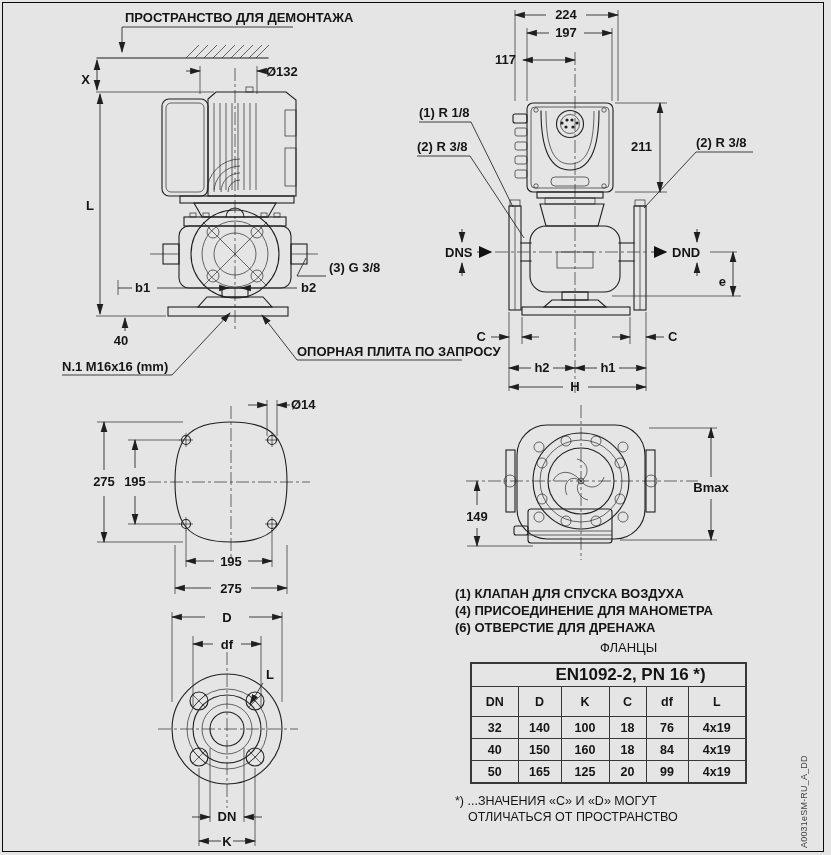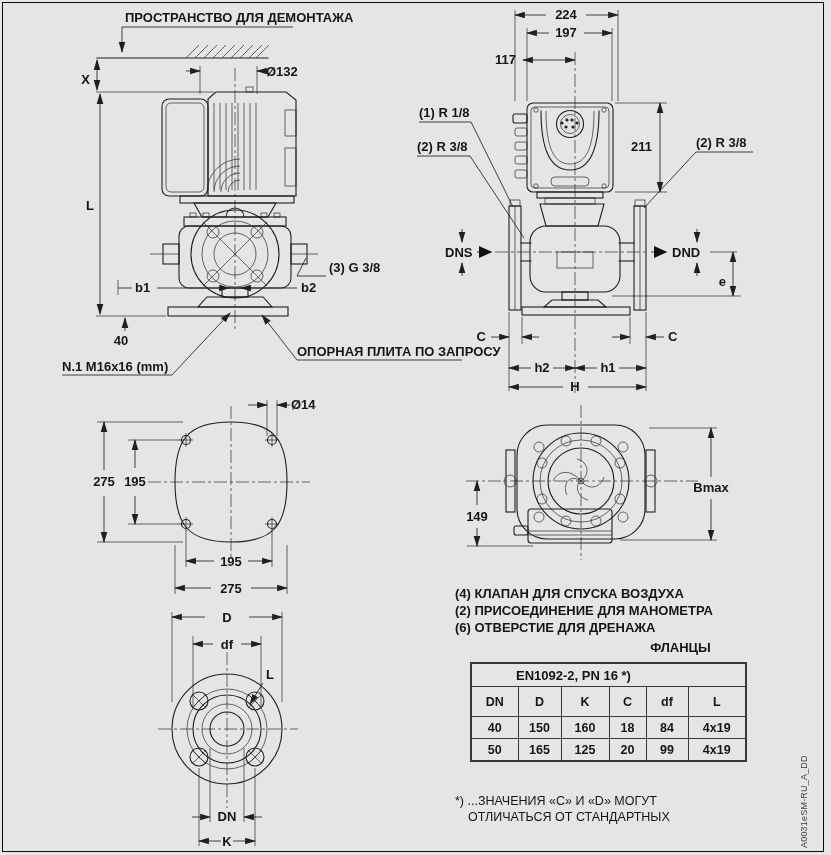--- a/index.html
+++ b/index.html
@@ -5,24 +5,24 @@
   html,body{margin:0;padding:0;background:#fff}
   #page{position:relative;width:831px;height:855px;background:#e5e5e5;font-family:"Liberation Sans",sans-serif;overflow:hidden}
   #frame{position:absolute;left:2px;top:2px;width:820px;height:848px;border:1.7px solid #0a0a0a;pointer-events:none}
   svg.sheet{position:absolute;left:0;top:0}
   .ln{stroke:#1f1f1f;stroke-width:1.1;fill:none;stroke-linecap:square}
   .thin{stroke:#2a2a2a;stroke-width:0.7;fill:none}
   .dim{stroke:#2a2a2a;stroke-width:0.9;fill:none}
   .cl{stroke:#3a3a3a;stroke-width:0.75;fill:none;stroke-dasharray:13 3 3 3}
   text.dt{font-family:"Liberation Sans",sans-serif;font-size:13px;font-weight:700;fill:#151515}
   .notes{position:absolute;left:455px;top:585px;font-size:13px;font-weight:700;color:#151515;line-height:17px;white-space:nowrap}
-  .flanges-title{position:absolute;left:600px;top:640px;width:161px;text-align:center;font-size:13px;font-weight:700;color:#151515}
+  .flanges-title{position:absolute;left:600px;top:640px;width:161px;text-align:left;font-size:13px;font-weight:400;color:#151515}
   table.ftable{position:absolute;left:470px;top:662px;border-collapse:collapse;table-layout:fixed;border:2px solid #383838}
   table.ftable td,table.ftable th{border:1.4px solid #383838;font-size:12.5px;font-weight:700;color:#151515;text-align:center;padding:0;font-family:"Liberation Sans",sans-serif}
-  table.ftable .std{text-align:left;padding-left:44px;font-size:13px;height:22px}
+  table.ftable .std{text-align:center;padding-left:44px;font-size:17px;height:22px}
   table.ftable .hrow th{height:29px}
   table.ftable .drow td{height:21px}
   .footnote{position:absolute;left:455px;top:793px;font-size:12.5px;font-weight:400;color:#151515;line-height:16px;white-space:nowrap}
   .footnote .l2{margin-left:13px}
   .doccode{position:absolute;left:799px;top:848px;transform:rotate(-90deg);transform-origin:0 0;font-size:9px;color:#3f3f3f;letter-spacing:.2px;white-space:nowrap}
 </style>
 </head>
 <body>
 
 <div id="page">
@@ -410,22 +410,22 @@
 
       <line class="thin" x1="649" y1="428" x2="717" y2="428"></line>
       <line class="thin" x1="620" y1="540" x2="717" y2="540"></line>
       <line class="dim" x1="711" y1="477" x2="711" y2="428" marker-end="url(#ar)"></line>
       <line class="dim" x1="711" y1="499" x2="711" y2="540" marker-end="url(#ar)"></line>
       <text class="dt" x="711" y="492" text-anchor="middle">Bmax</text>
     </g>
   </svg>
 
   <div class="notes">
-    <div>(4) КЛАПАН ДЛЯ СПУСКА ВОЗДУХА</div>
-    <div>(2) ПРИСОЕДИНЕНИЕ ДЛЯ МАНОМЕТРА</div>
+    <div>(1) КЛАПАН ДЛЯ СПУСКА ВОЗДУХА</div>
+    <div>(4) ПРИСОЕДИНЕНИЕ ДЛЯ МАНОМЕТРА</div>
     <div>(6) ОТВЕРСТИЕ ДЛЯ ДРЕНАЖА</div>
   </div>
 
   <div class="flanges-title">ФЛАНЦЫ</div>
 
   <table class="ftable">
     <colgroup>
       <col style="width:47px">
         <col style="width:43px">
         <col style="width:48px">
@@ -439,37 +439,45 @@
         </tr>
       <tr class="hrow">
         <th>DN</th>
         <th>D</th>
         <th>K</th>
         <th>C</th>
         <th>df</th>
         <th>L</th>
       </tr>
       <tr class="drow">
+        <td>32</td>
+        <td>140</td>
+        <td>100</td>
+        <td>18</td>
+        <td>76</td>
+        <td>4x19</td>
+      </tr>
+      <tr class="drow">
         <td>40</td>
         <td>150</td>
         <td>160</td>
         <td>18</td>
         <td>84</td>
         <td>4x19</td>
       </tr>
       <tr class="drow">
         <td>50</td>
         <td>165</td>
         <td>125</td>
         <td>20</td>
         <td>99</td>
         <td>4x19</td>
       </tr>
     </tbody>
   </table>
 
   <div class="footnote">
     <div>*) ...ЗНАЧЕНИЯ «С» И «D» МОГУТ</div>
-    <div class="l2">ОТЛИЧАТЬСЯ ОТ СТАНДАРТНЫХ</div>
+    <div class="l2">ОТЛИЧАТЬСЯ ОТ ПРОСТРАНСТВО</div>
   </div>
 
   <div class="doccode">A0031eSM-RU_A_DD</div>
 </div>
 
 </body></html>

